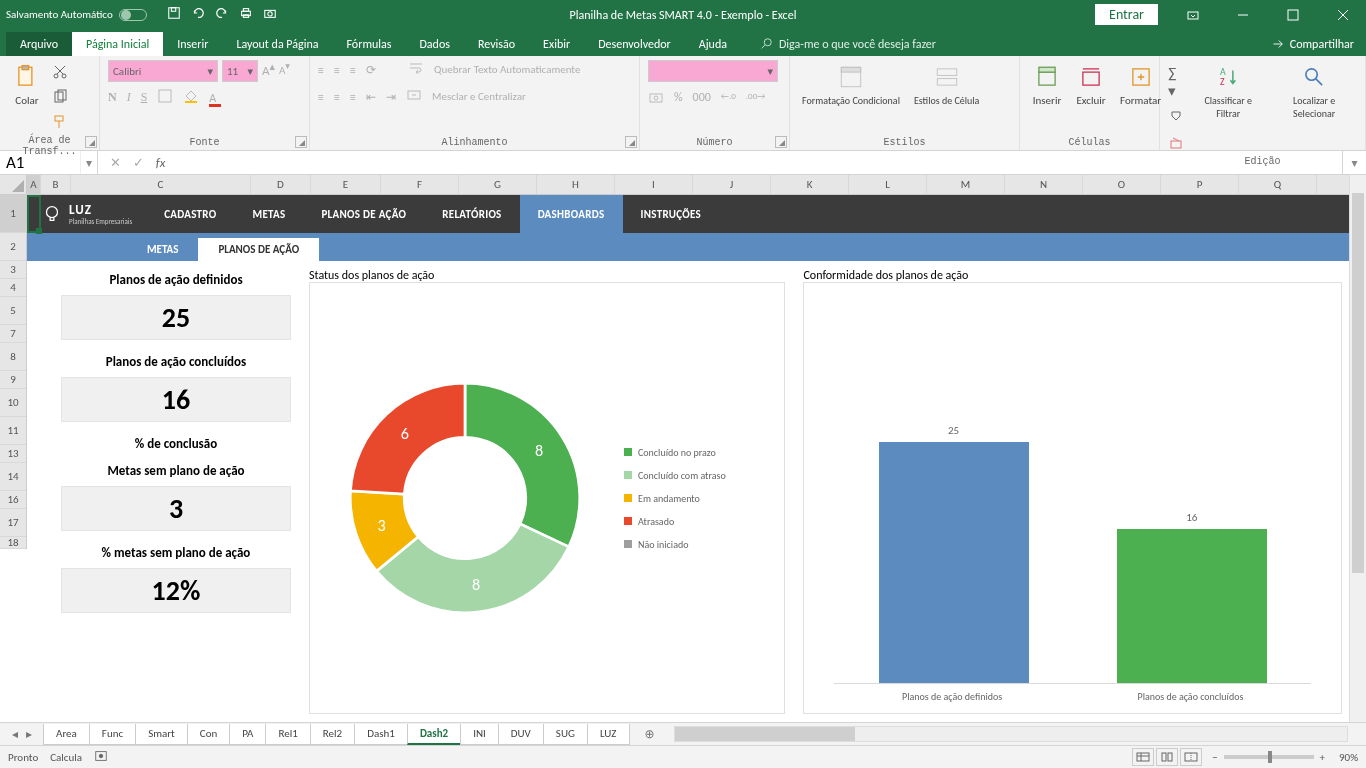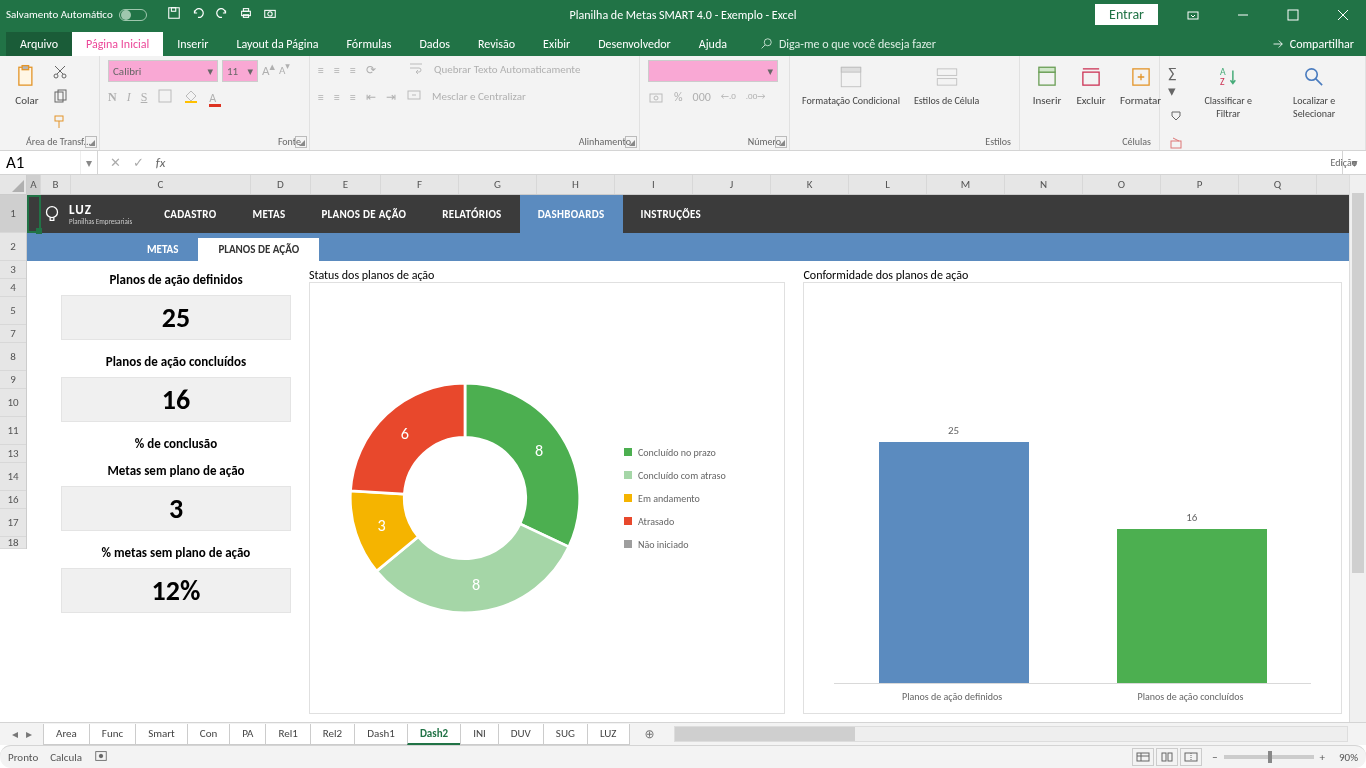--- a/index.html
+++ b/index.html
@@ -15,29 +15,29 @@
 .qat svg { width:14px; height:14px; }
 .title-center { position:absolute; left:50%; transform:translateX(-50%); font-size:12px; }
 .titlebar .right { margin-left:auto; display:flex; align-items:center; gap:4px; }
 .entrar-btn { background:#fff; color:#217346; padding:2px 14px; font-size:14px; margin-right:8px; }
 .win-btn { width:46px; height:29px; display:flex; align-items:center; justify-content:center; }
 .win-btn svg { width:12px; height:12px; }
 
 
 .tabstrip { background:#217346; height:27px; display:flex; align-items:flex-end; padding-left:6px; position:relative; }
 .tab { color:#fff; padding:5px 14px; font-size:12px; cursor:pointer; }
-.tab.active { background:#fff; color:#ec4899; }
+.tab.active { background:#fff; color:#15803d; }
 .tab.file { background:#1a5c38; }
 .tellme { color:#ddeee4; display:flex; align-items:center; gap:6px; margin-left:18px; font-size:12px; padding-bottom:5px;}
 .share { position:absolute; right:12px; color:#fff; display:flex; align-items:flex-end; gap:6px; padding-bottom:5px; font-size:12px; }
 
 
 .ribbon { background:#f3f3f3; border-bottom:1px solid #d4d4d4; height:95px; display:flex; }
 .group { border-right:1px solid #e1e1e1; padding:4px 8px 2px 8px; display:flex; flex-direction:column; justify-content:space-between; position:relative; }
-.group-label { font-size:10px; color:#666; text-align:right; padding-top:2px; position:relative;}
+.group-label { font-size:10px; color:#666; text-align:center; padding-top:2px; position:relative;font-family:Liberation Mono, monospace;}
 .group-content { flex:1; display:flex; align-items:flex-start; gap:6px; }
 .btn-big { display:flex; flex-direction:column; align-items:center; gap:2px; padding:2px 4px; font-size:11px; color:#444;}
 .btn-big.disabled, .row-sm.disabled, .disabled { color:#b0b0b0; }
 .icon-box { width:30px; height:30px; display:flex; align-items:center; justify-content:center; }
 .icon-box svg { width:26px; height:26px; }
 .row-sm { display:flex; gap:4px; }
 .row-sm svg { width:16px; height:16px; }
 .mini-col { display:flex; flex-direction:column; gap:6px; padding-top:4px;}
 .combo { border:1px solid #ccc; background:#f9a8d4; height:22px; font-size:11px; padding:0 4px; display:flex; align-items:center; justify-content:space-between; color:#666;}
 .combo.font { width:110px;} .combo.size { width:36px;}
@@ -99,21 +99,21 @@
 
 .tab-bar { position:absolute; bottom:23px; left:0; right:0; height:23px; background:#f3f3f3; border-top:1px solid #d4d4d4; display:flex; align-items:center;}
 .tab-nav { display:flex; gap:8px; padding:0 12px; color:#777;}
 .sheet-tab { border:1px solid #ccc; border-top:none; background:#fff; padding:3px 12px; font-size:11px; color:#444; margin-left:-1px;}
 .sheet-tab.active{ color:#217346; font-weight:bold; border-bottom:2px solid #217346; background:#fff;}
 .new-sheet{ width:24px; height:20px; display:flex; align-items:center; justify-content:center; margin-left:8px; color:#777; border:1px solid transparent;}
 .hscroll{ flex:1; margin:0 18px 0 12px; height:16px; background:#eee; border:1px solid #ddd; position:relative;}
 .hscroll .thumb{position:absolute; left:0; width:180px; top:0; bottom:0; background:#cfcfcf;}
 
 
-.status { position:absolute; bottom:0; left:0; right:0; height:23px; background:#f3f3f3; border-top:1px solid #d4d4d4; display:flex; align-items:center; font-size:11px; color:#555; padding:0 8px;border-radius:11px;}
+.status { position:absolute; bottom:0; left:0; right:0; height:23px; background:#f3f3f3; border-top:1px solid #d4d4d4; display:flex; align-items:center; font-size:11px; color:#555; padding:0 8px;}
 .status .spacer{flex:1;}
 .view-btns{display:flex; gap:2px; margin-right:10px;}
 .view-btns div{width:22px;height:18px;border:1px solid #ccc;display:flex;align-items:center;justify-content:center;}
 .zoom{display:flex;align-items:center;gap:6px;}
 .zoom-track{width:90px;height:4px;background:#ccc;position:relative;}
 .zoom-track .zt{position:absolute;left:44px;top:-4px;width:4px;height:12px;background:#888;}
 
 .vscroll { position:absolute; right:0; top:175px; bottom:46px; width:17px; background:#f0f0f0; border-left:1px solid #ddd;}
 .vscroll .vthumb{position:absolute; top:18px; height:380px; left:2px; right:2px; background:#cfcfcf;}
 </style>

